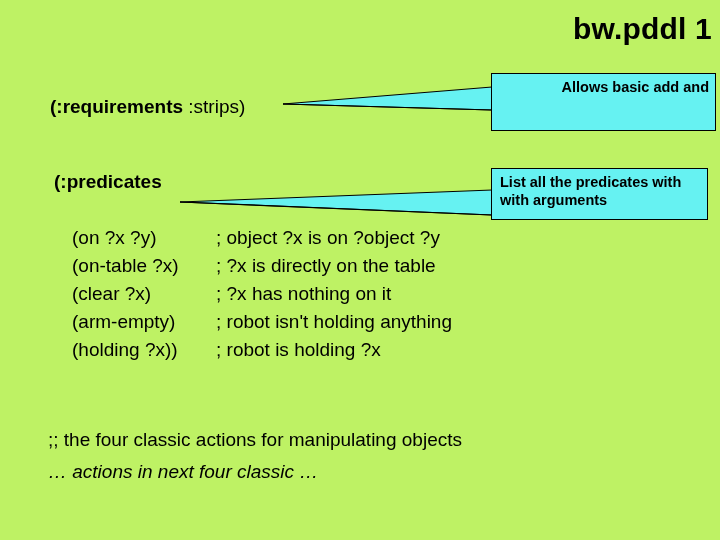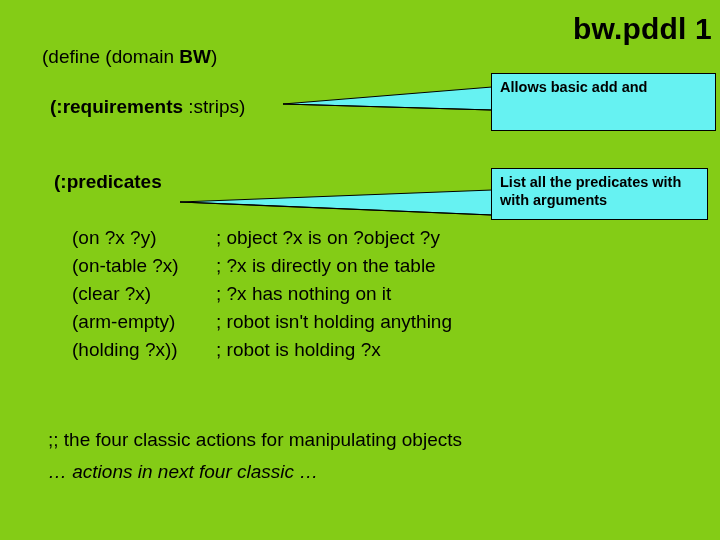--- a/index.html
+++ b/index.html
@@ -11,21 +11,21 @@
     height: 540px;
     background: #ffffff;
     font-family: "Liberation Sans", sans-serif;
     color: #000000;
     overflow: hidden;
   }
   #slide {
     position: relative;
     width: 720px;
     height: 540px;
-    background: #84cc16;
+    background: #bef264;
   }
 
   
   .slide-title {
     position: absolute;
     right: 8px;
     top: 12px;
     font-size: 30px;
     font-weight: bold;
     letter-spacing: 0.2px;
@@ -77,20 +77,21 @@
     line-height: 18px;
     font-weight: bold;
     color: #000000;
     padding: 4px 6px 4px 8px;
   }
   .callout-1 {
     left: 491px;
     top: 73px;
     width: 225px;
     height: 58px;
+    text-align: right;
   }
   .callout-2 {
     left: 491px;
     top: 168px;
     width: 217px;
     height: 52px;
   }
 
   
   .tails {
@@ -102,21 +103,20 @@
     pointer-events: none;
   }
 </style>
 </head>
 <body>
 
 <div id="slide">
 
   <div class="slide-title">bw.pddl 1</div>
 
-  <div class="code-line line-define"><span>(define (domain </span><span class="kw">BW</span><span>)</span></div>
 
   <div class="code-line line-require"><span class="kw">(:requirements</span><span> :strips)</span></div>
 
   <div class="code-line line-pred"><span class="kw">(:predicates</span></div>
 
   <table class="pred-table">
     <tbody>
       <tr>
         <td class="col-name">(on ?x ?y)</td>
         <td>; object ?x is on ?object ?y</td>

